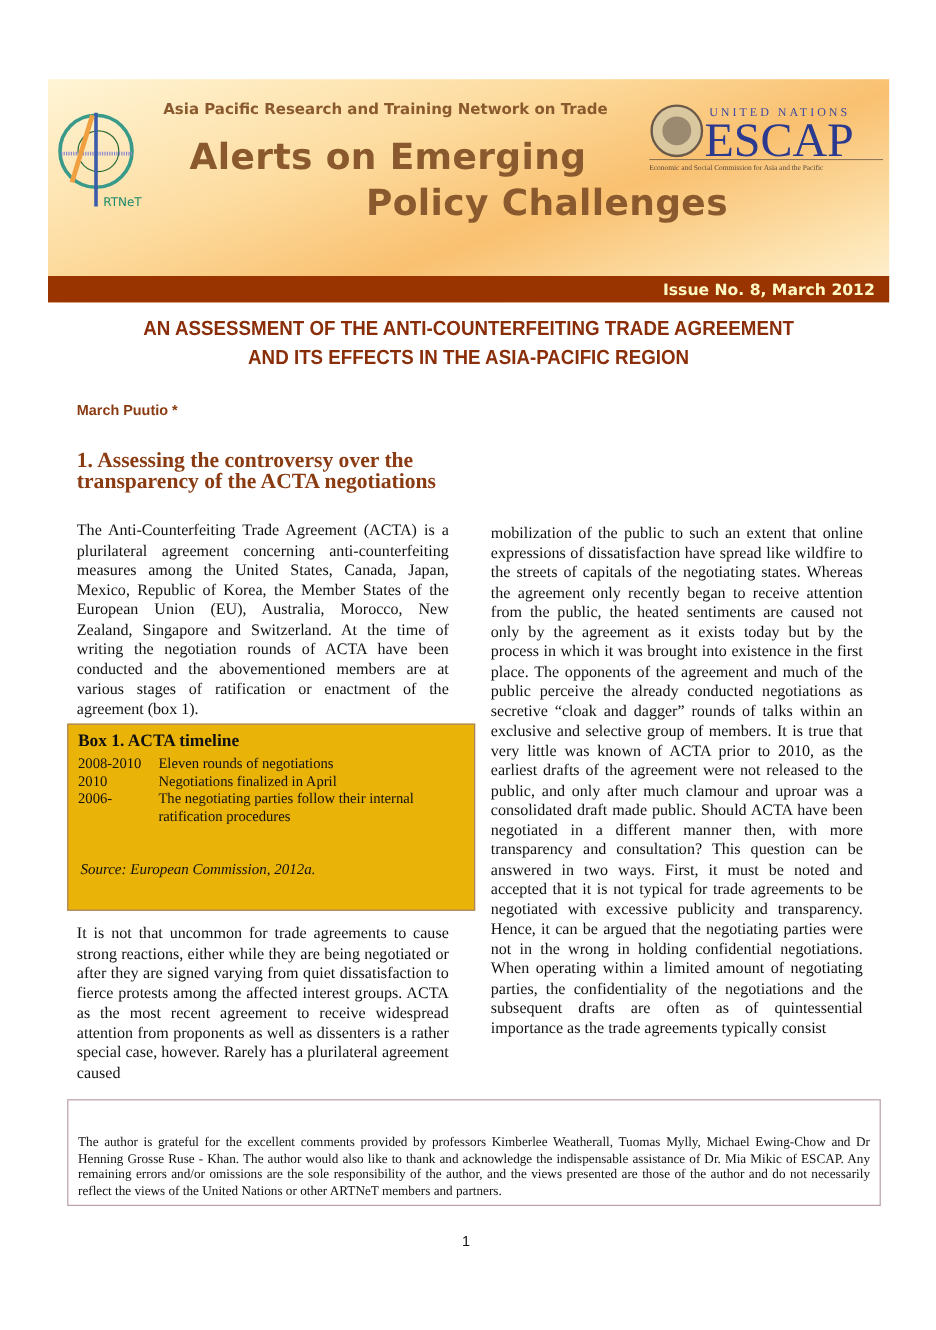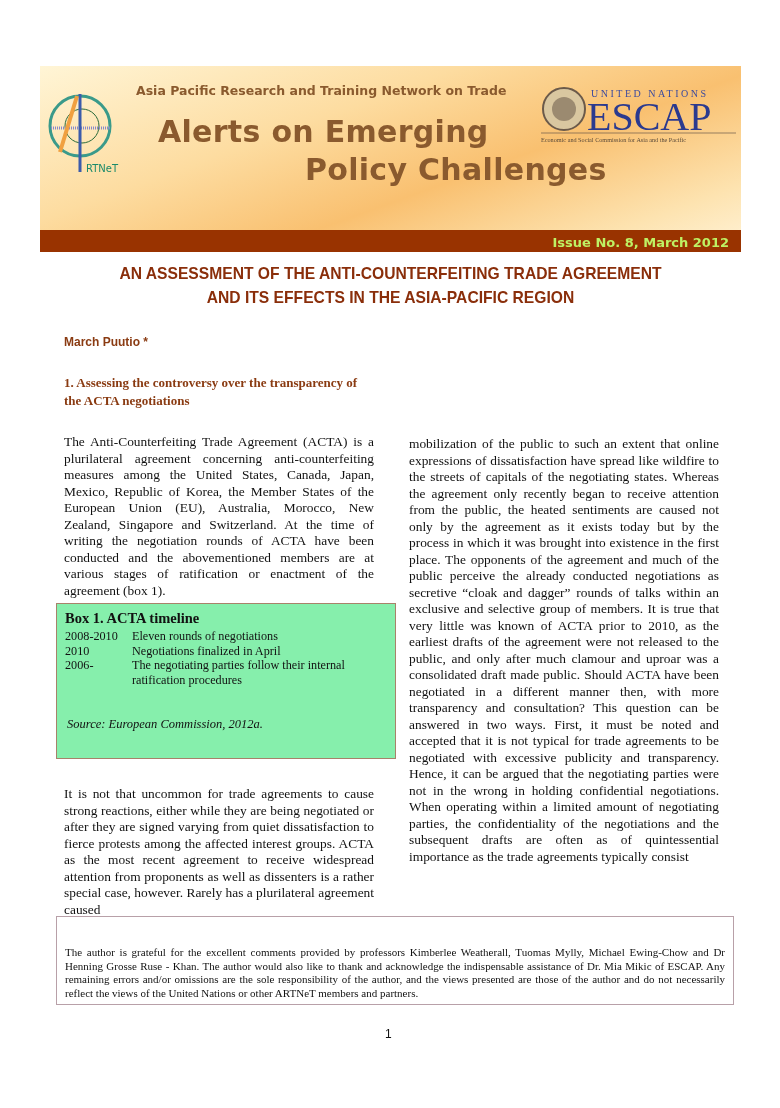--- a/index.html
+++ b/index.html
@@ -1,33 +1,33 @@
 <!DOCTYPE html>
 <html><head>
 <meta charset="utf-8">
 <style>
   html, body { margin:0; padding:0; background:#ffffff; }
   body { width:780px; height:1108px; position:relative; overflow:hidden; font-family:"Liberation Serif", serif; color:#111; }
   .header { position:absolute; left:40px; top:66px; width:701px; height:186px;
     background: linear-gradient(160deg, #fff5d6 0%, #fddca0 35%, #f9c070 60%, #fde3b0 85%, #fff3d8 100%); }
   .header-band { position:absolute; left:0; bottom:0; width:100%; height:22px; background:#993300; }
-  .issue { position:absolute; right:12px; bottom:2px; color:#bef264; font-family:"DejaVu Sans", sans-serif; font-weight:bold; font-size:13px; }
+  .issue { position:absolute; right:12px; bottom:2px; color:#fef9c3; font-family:"DejaVu Sans", sans-serif; font-weight:bold; font-size:13px; }
   .network { position:absolute; left:96px; top:17px; font-family:"DejaVu Sans", sans-serif; font-weight:bold; font-size:12.5px; color:#8a5a2e; }
   .title1 { position:absolute; left:118px; top:48px; font-family:"DejaVu Sans", sans-serif; font-weight:bold; font-size:30px; color:#8a5a2e; letter-spacing:0.3px; }
   .title2 { position:absolute; left:265px; top:86px; font-family:"DejaVu Sans", sans-serif; font-weight:bold; font-size:30px; color:#8a5a2e; letter-spacing:0.3px; }
   .artnet-logo { position:absolute; left:6px; top:20px; width:80px; height:90px; }
   .escap-logo { position:absolute; left:501px; top:20px; width:195px; height:60px; }
   .doc-title { position:absolute; left:40px; top:262px; width:701px; text-align:center; font-family:"Liberation Sans", sans-serif; font-weight:bold; font-size:17px; line-height:24px; color:#8a2e0a; transform:scaleX(0.92); transform-origin:center; }
   .author { position:absolute; left:64px; top:335px; font-family:"Liberation Sans", sans-serif; font-weight:bold; font-size:12px; color:#8a3b12; }
-  .section-h { position:absolute; left:64px; top:374px; width:300px; font-family:"Liberation Serif", serif; font-weight:bold; font-size:13px; line-height:18px; color:#8a3b12; }
+  .section-h { position:absolute; left:64px; top:374px; width:300px; font-family:"Liberation Serif", serif; font-weight:bold; font-size:18px; line-height:18px; color:#8a3b12; }
   .para { position:absolute; font-size:13.4px; line-height:16.5px; text-align:justify; color:#111; }
   .p1 { left:64px; top:434px; width:310px; }
-  .p2 { left:64px; top:770px; width:310px;margin-top:16px; }
+  .p2 { left:64px; top:770px; width:310px; }
   .p3 { left:409px; top:436px; width:310px; }
-  .box { position:absolute; left:56px; top:603px; width:318px; height:134px; background:#86efac; border:1px solid #a8826a; padding:10px; }
+  .box { position:absolute; left:56px; top:603px; width:318px; height:134px; background:#eab308; border:1px solid #a8826a; padding:10px; }
   .box-title { position:absolute; left:8px; top:6px; font-weight:bold; font-size:14.5px; }
   .tl { position:absolute; left:8px; top:25px; width:305px; font-size:12.2px; line-height:14.5px; }
   .tl-row { display:flex; }
   .tl-year { width:67px; flex:none; }
   .tl-text { flex:1; }
   .box-source { position:absolute; left:10px; top:113px; font-style:italic; font-size:12.5px; }
   .footnote { position:absolute; left:56px; top:916px; width:676px; height:87px; border:1px solid #b8a0a8; font-size:11px; line-height:13.5px; }
   .fn1 { position:absolute; left:8px; top:4px; }
   .fn1 .star { position:relative; top:-5px; font-size:9px; }
   .fn2 { position:absolute; left:8px; top:29px; width:660px; text-align:justify; }

